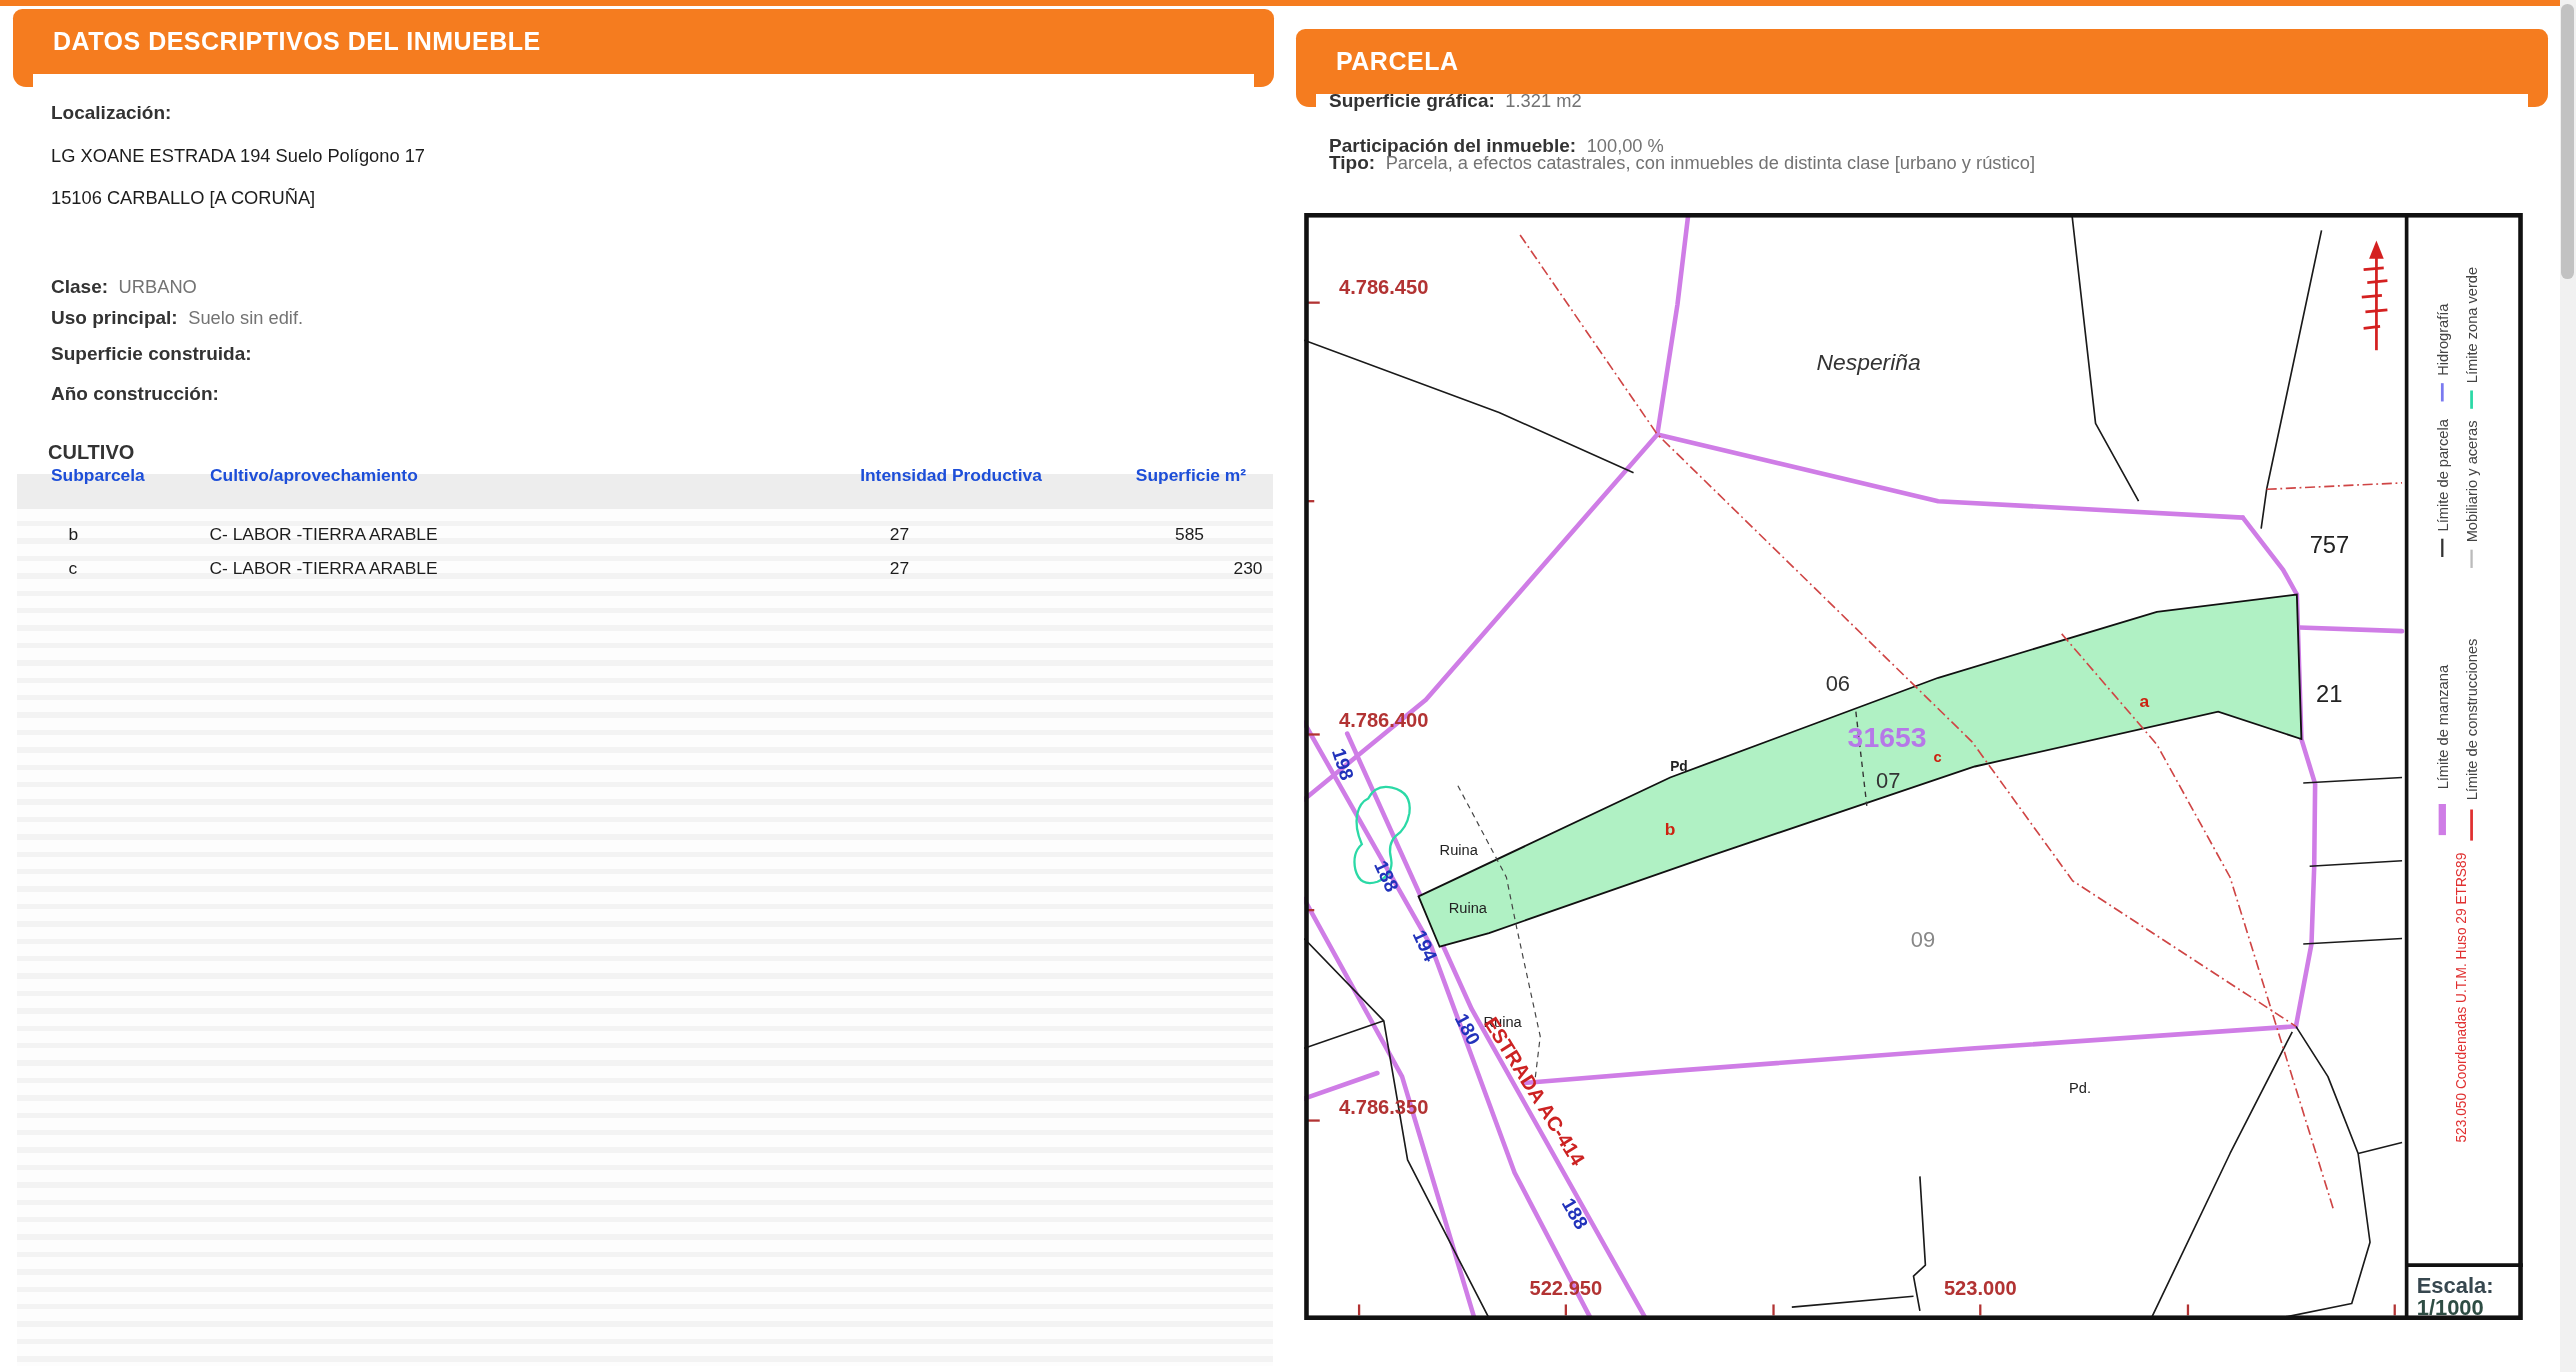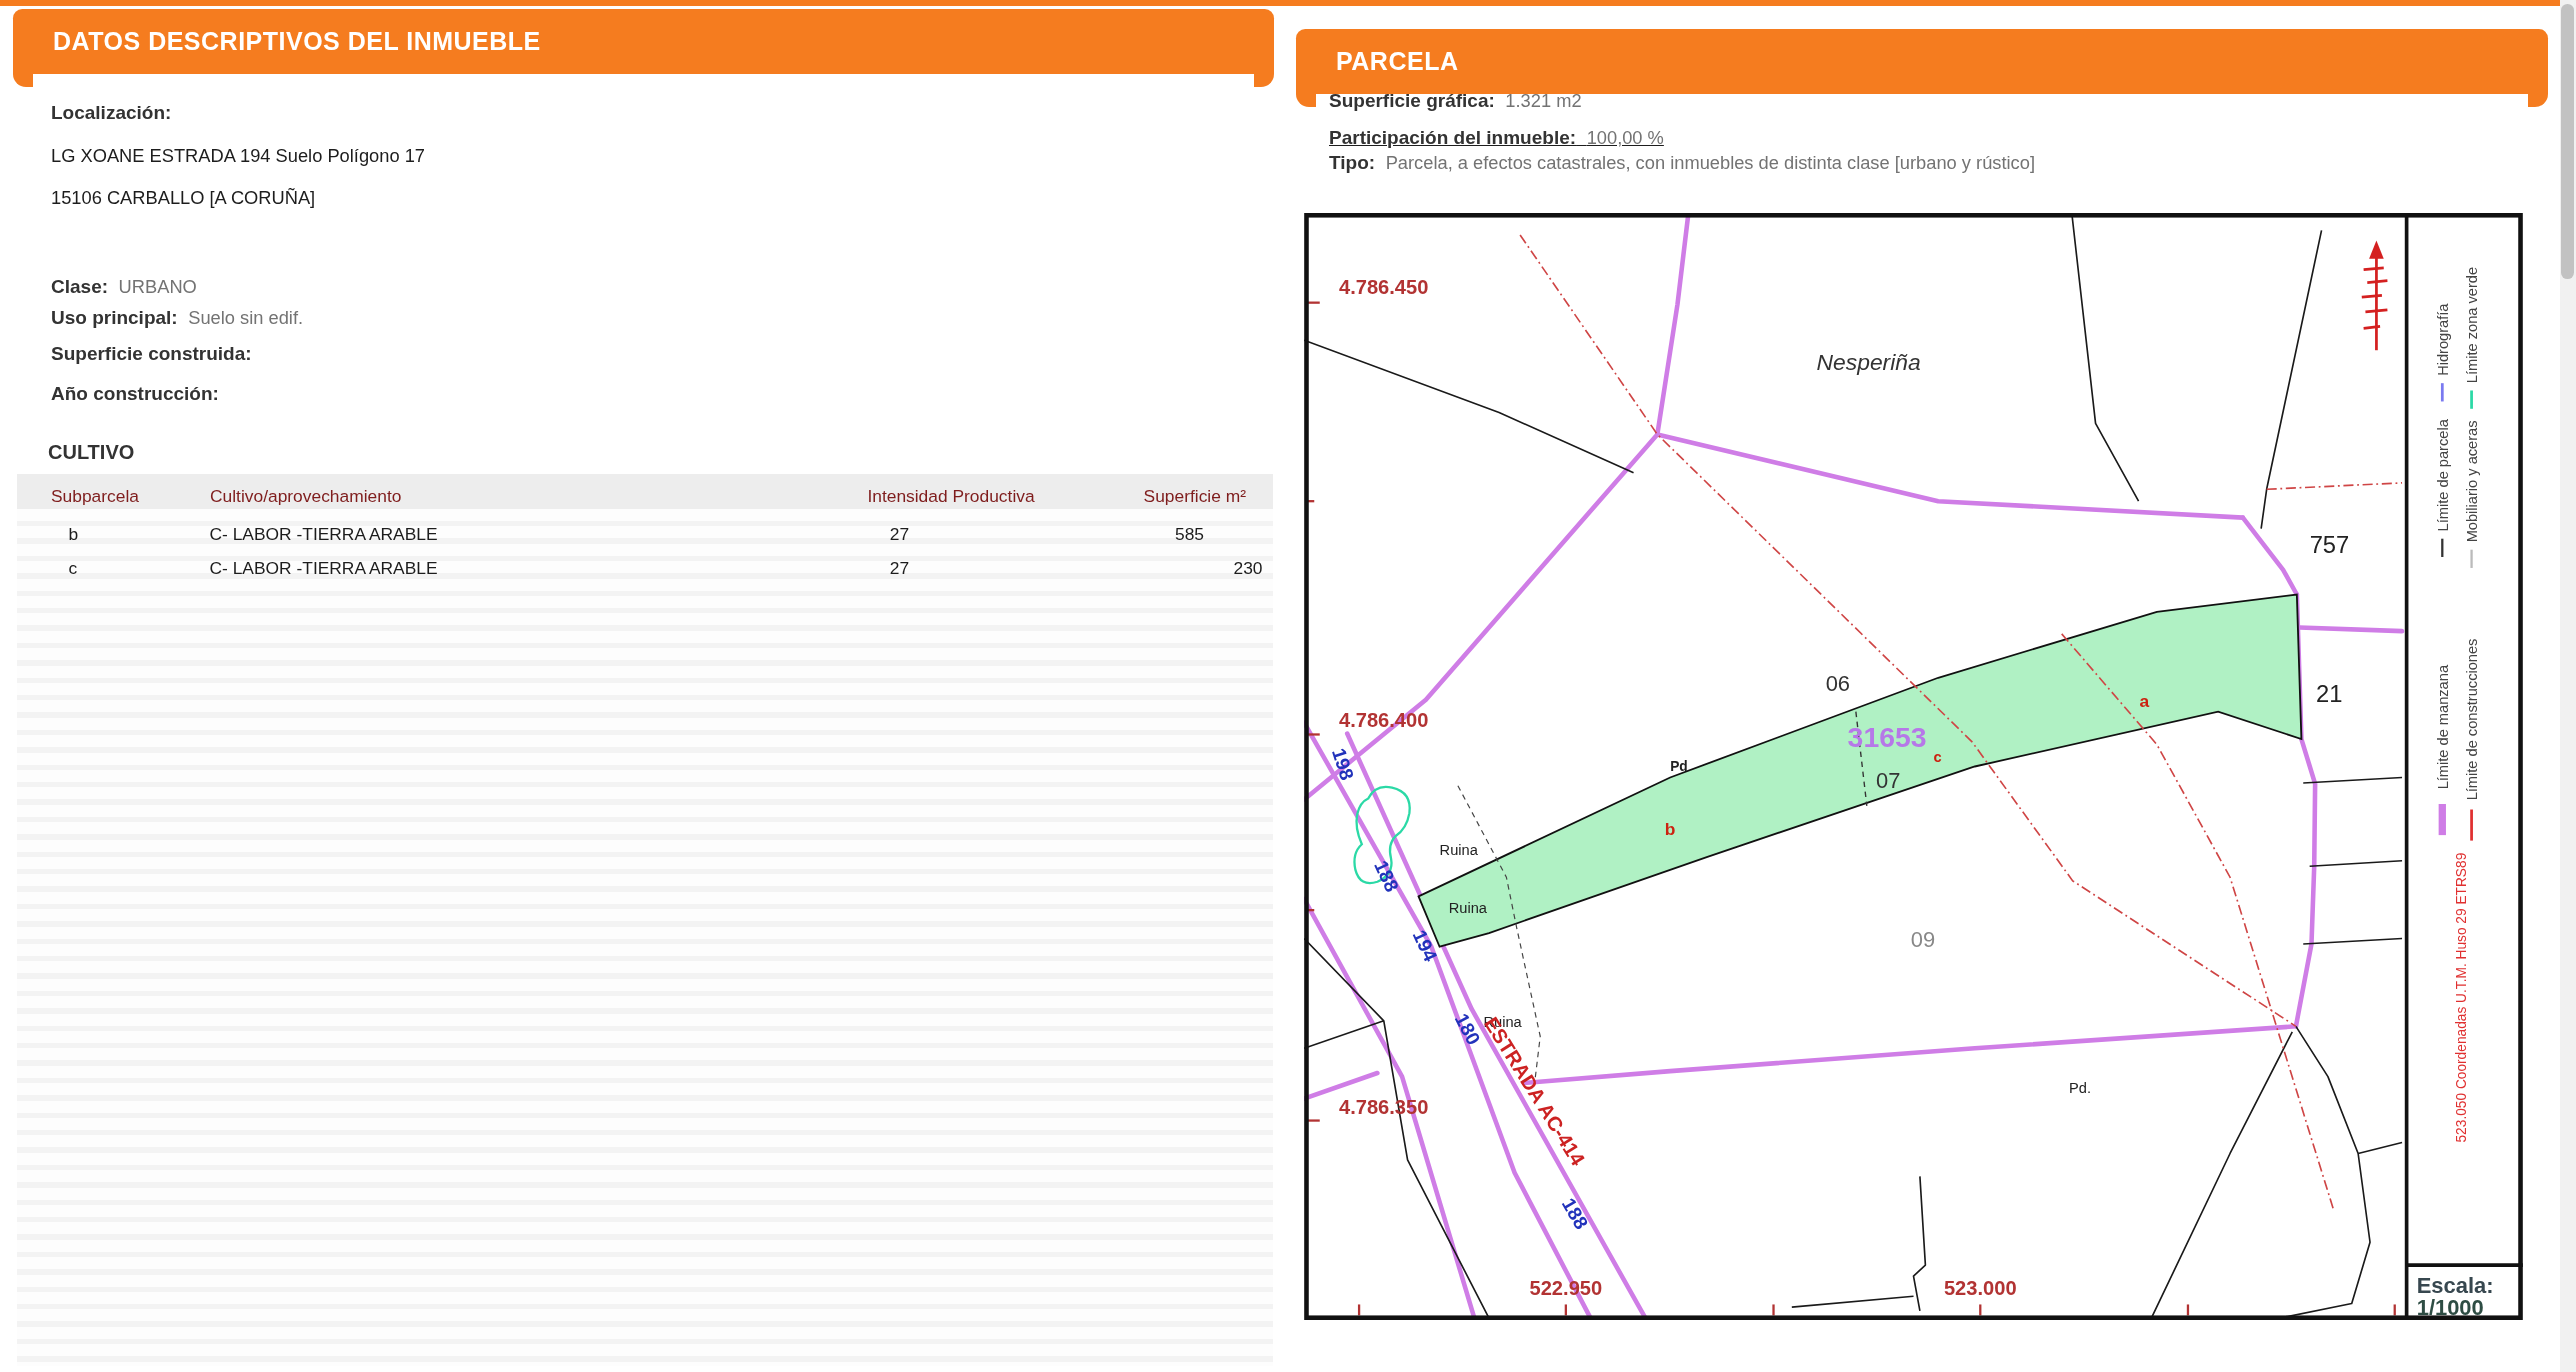--- a/index.html
+++ b/index.html
@@ -22,21 +22,21 @@
 
   .lbl { font-weight:bold; color:#333333; }
   .val { font-weight:normal; color:#737373; }
   .textline { font-size:18.3px; color:#1d1d1d; white-space:nowrap; }
 
   .stripes {
     left:16.5px; top:509px; width:1256px; height:857px;
     background:repeating-linear-gradient(180deg,#fdfdfd 0px,#fdfdfd 12px,#f3f3f3 12px,#f3f3f3 17.4px);
   }
   .tbl-headband { left:16.5px; top:474px; width:1256px; height:35px; background:#ededed; }
-  .th { font-size:17.4px; font-weight:normal; color:#7f1d1d; top:486px; white-space:nowrap; }
+  .th { font-size:17.4px; font-weight:bold; color:#1d4ed8; top:465px; white-space:nowrap; }
   .td { font-size:17.4px; color:#1d1d1d; white-space:nowrap; }
 
   .scrollbar { left:2560px; top:0; width:16.5px; height:1373px; background:#f1f1f1; }
   .scroll-thumb { left:2561px; top:3.7px; width:13px; height:275px; background:#c2c2c2; border-radius:6.4px; }
 
   svg text { font-family:"Liberation Sans", sans-serif; }
 </style>
 </head>
 <body>
 
@@ -90,21 +90,21 @@
 </div>
 
 <div class="abs panel-header" style="left:1296px; width:1252px;margin-top:20px;">
   <span>PARCELA</span>
 </div>
 
 <div class="abs textline" style="left:1329px; top:90px; font-size:19px;">
   <b class="lbl">Superficie gráfica:</b>&nbsp;
   <span class="val" style="font-size:18.3px;">1.321 m2</span>
 </div>
-<div class="abs textline" style="left:1329px; top:127px; font-size:19px;text-decoration:underline;">
+<div class="abs textline" style="left:1329px; top:135px; font-size:19px;">
   <b class="lbl">Participación del inmueble:</b>&nbsp;
   <span class="val" style="font-size:18.3px;">100,00 %</span>
 </div>
 <div class="abs textline" style="left:1329px; top:152px; font-size:19px;">
   <b class="lbl">Tipo:</b>&nbsp;
   <span class="val" style="font-size:18.3px;">Parcela, a efectos catastrales, con inmuebles de distinta clase [urbano y rústico]</span>
 </div>
 
 <svg class="abs" style="left:1304px; top:213px;" width="1219" height="1107" viewBox="0 0 1332 1210">
 

